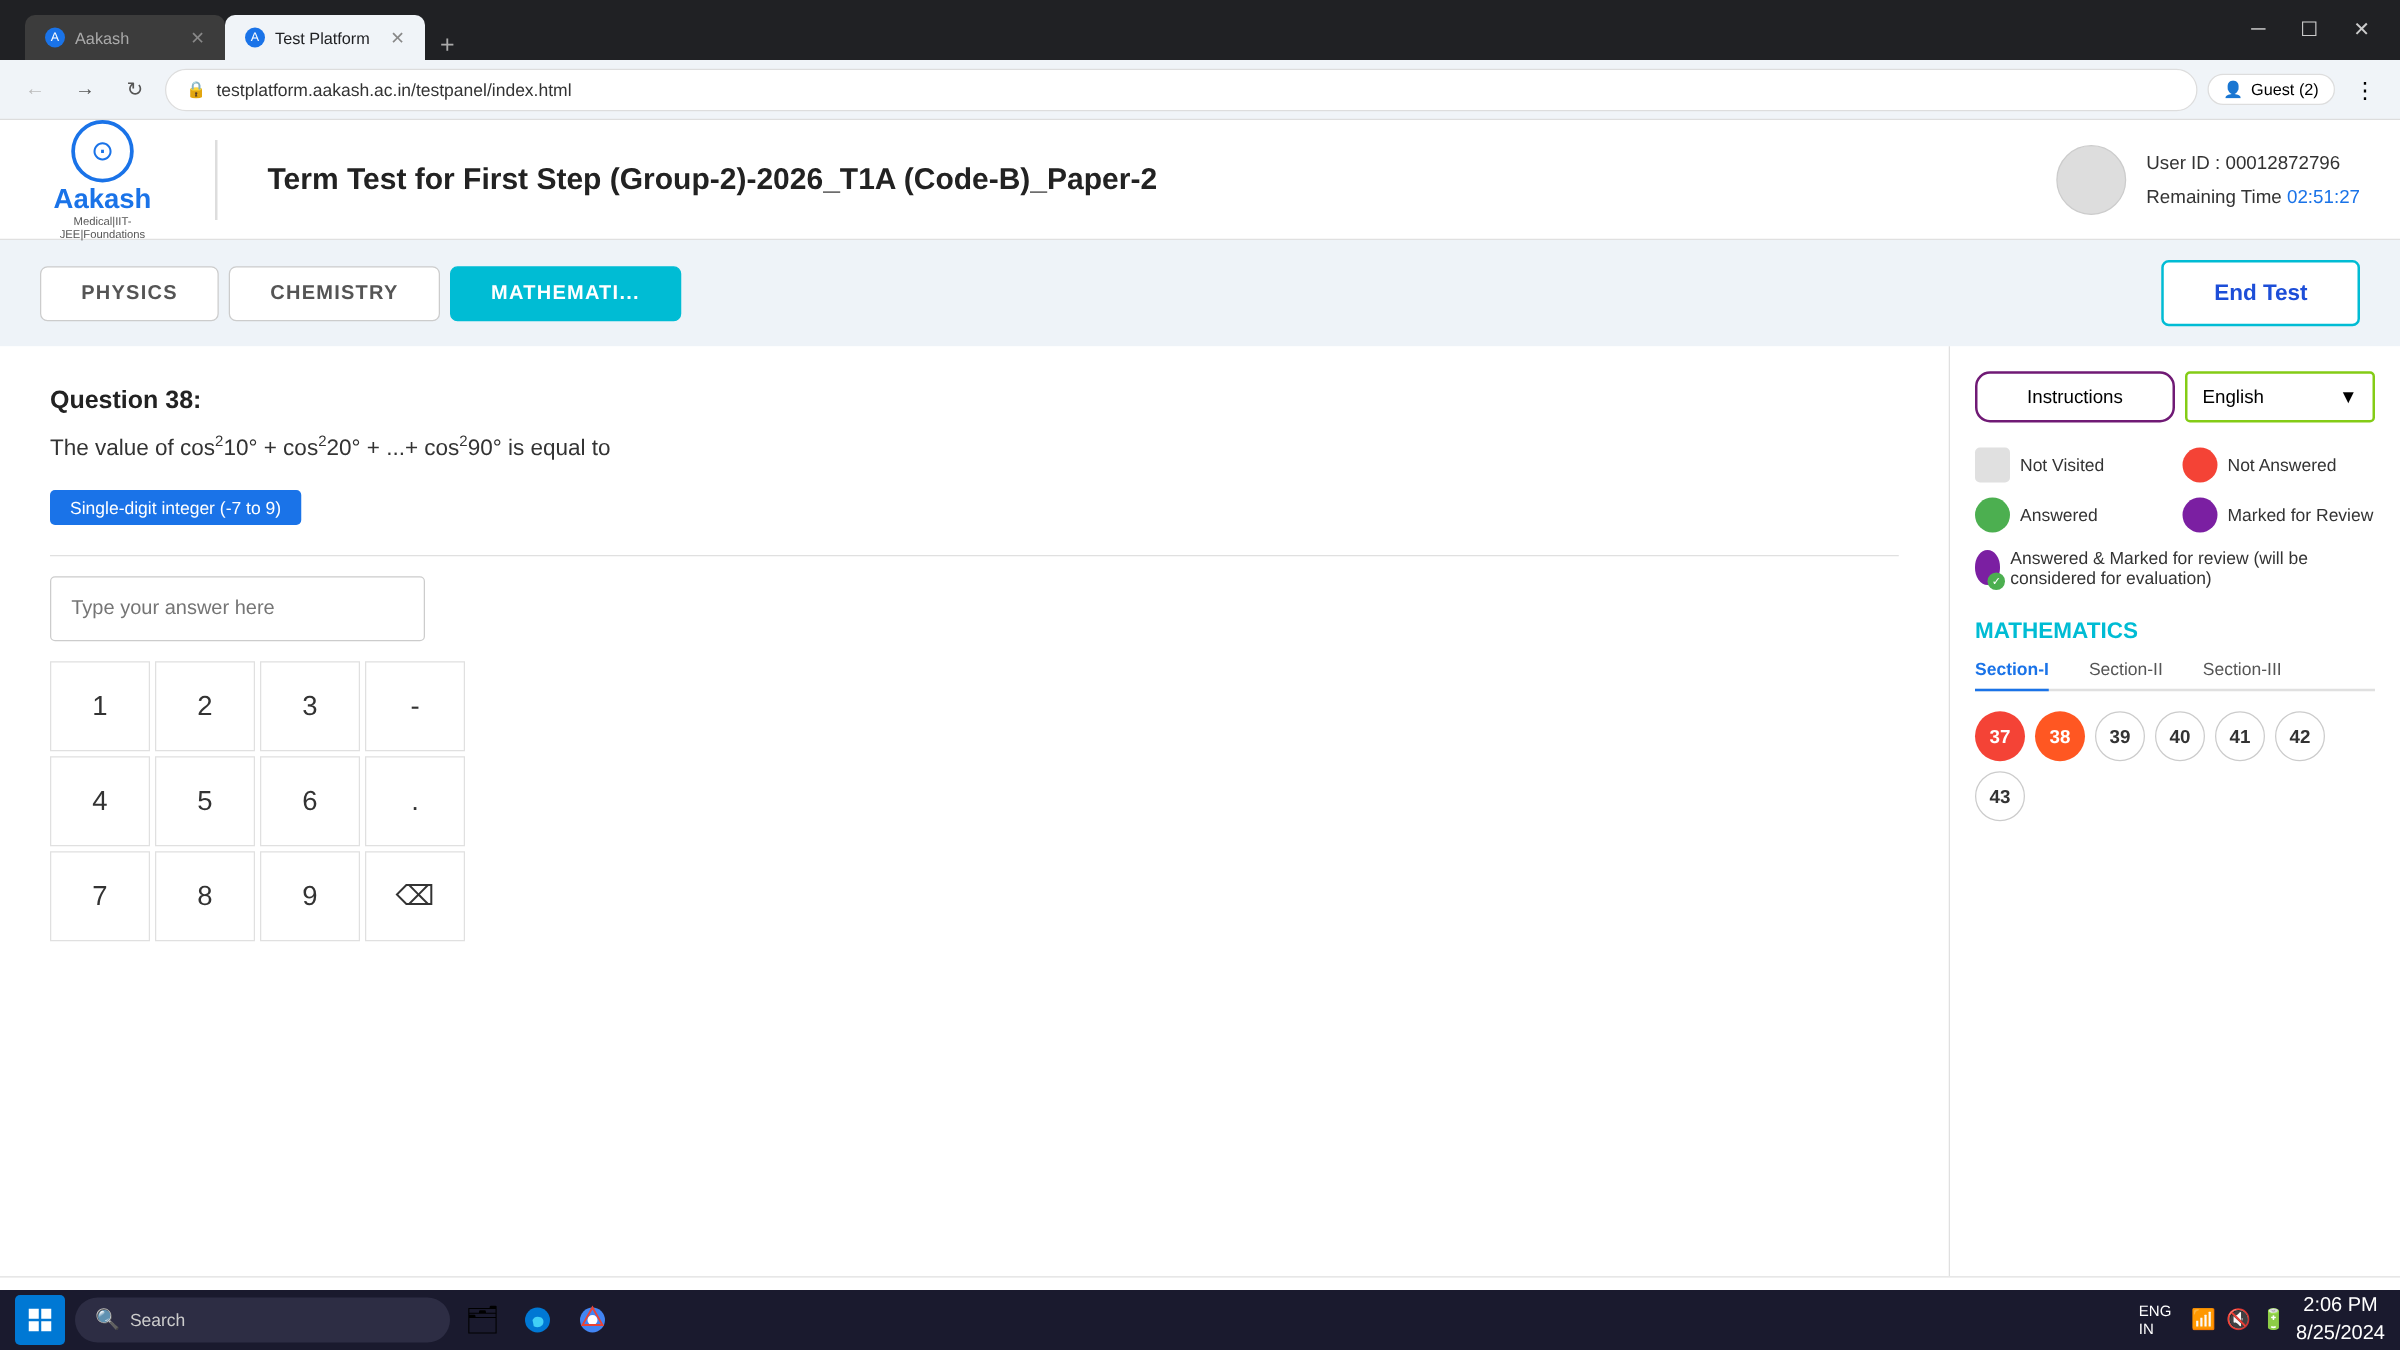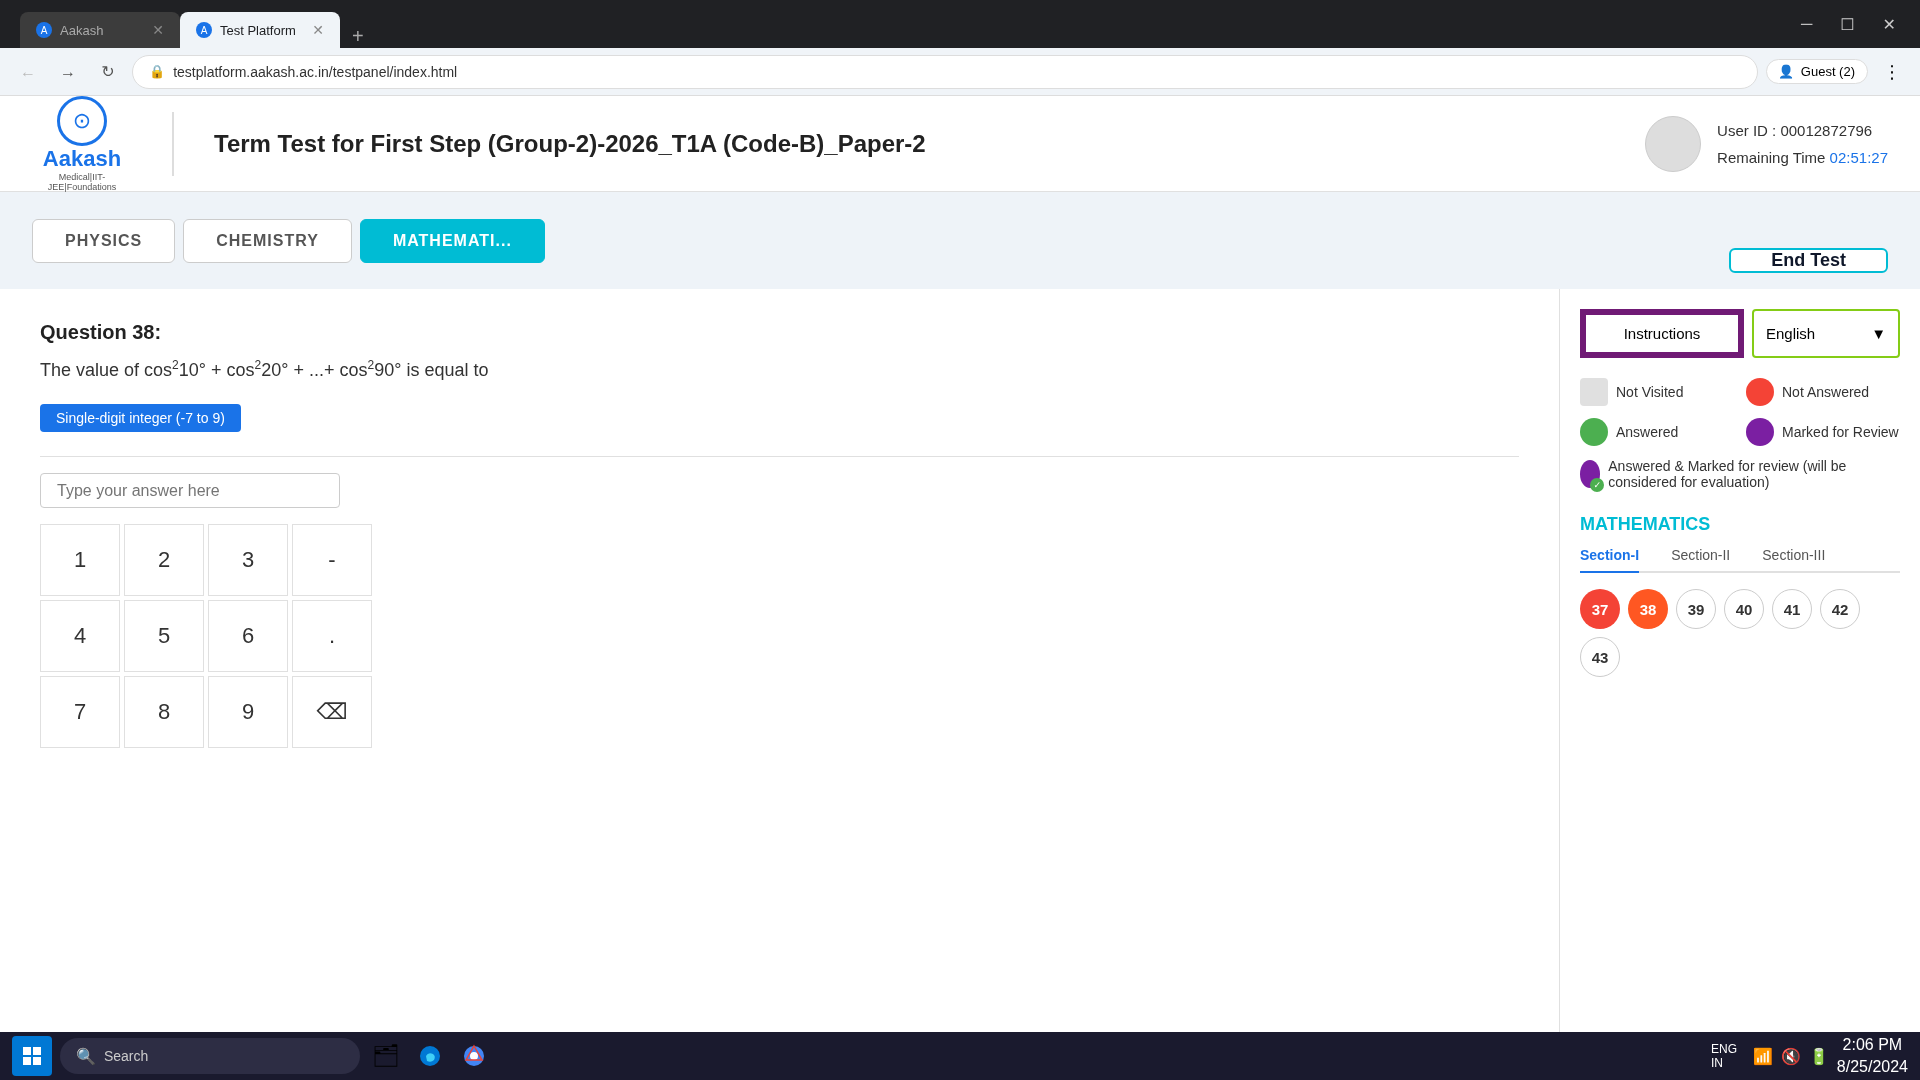--- a/index.html
+++ b/index.html
@@ -233,29 +233,28 @@
       cursor: pointer;
       letter-spacing: 1px;
     }
     .subject-tab.active {
       background: #00bcd4;
       color: white;
       border-color: #00bcd4;
     }
     .end-test-btn {
       margin-left: auto;
-      padding: 0 40px;
+      padding: 14px 40px;
       border: 2px solid #00bcd4;
       background: white;
-      color: #0f172a;
+      color: #1d4ed8;
       font-size: 18px;
       font-weight: bold;
       border-radius: 6px;
       cursor: pointer;
-      margin-top: 40px;
     }
 
     
     .main-content {
       display: flex;
       height: calc(1080px - 48px - 48px - 96px - 64px - 80px);
     }
 
     
     .question-area {
@@ -285,21 +284,21 @@
       background: #1a73e8;
       color: white;
       padding: 6px 16px;
       border-radius: 4px;
       font-size: 14px;
       display: inline-block;
       margin-bottom: 24px;
     }
     .answer-input {
       width: 300px;
-      height: 35px;
+      height: 52px;
       border: 1px solid #ccc;
       border-radius: 4px;
       padding: 8px 16px;
       font-size: 16px;
       color: #aaa;
       margin-bottom: 16px;
     }
     .divider-line {
       border: none;
       border-top: 1px solid #e0e0e0;
@@ -329,25 +328,25 @@
       overflow-y: auto;
     }
     .sidebar-controls {
       display: flex;
       gap: 8px;
       margin-bottom: 20px;
     }
     .instructions-btn {
       flex: 1;
       padding: 10px 16px;
-      border: 6px solid #701a75;
+      border: 2px solid #701a75;
       background: white;
       font-size: 15px;
       cursor: pointer;
-      border-radius: 0;
+      border-radius: 12px;
     }
     .lang-select {
       flex: 1;
       padding: 10px 12px;
       border: 2px solid #84cc16;
       background: white;
       font-size: 15px;
       cursor: pointer;
       border-radius: 4px;
       display: flex;

